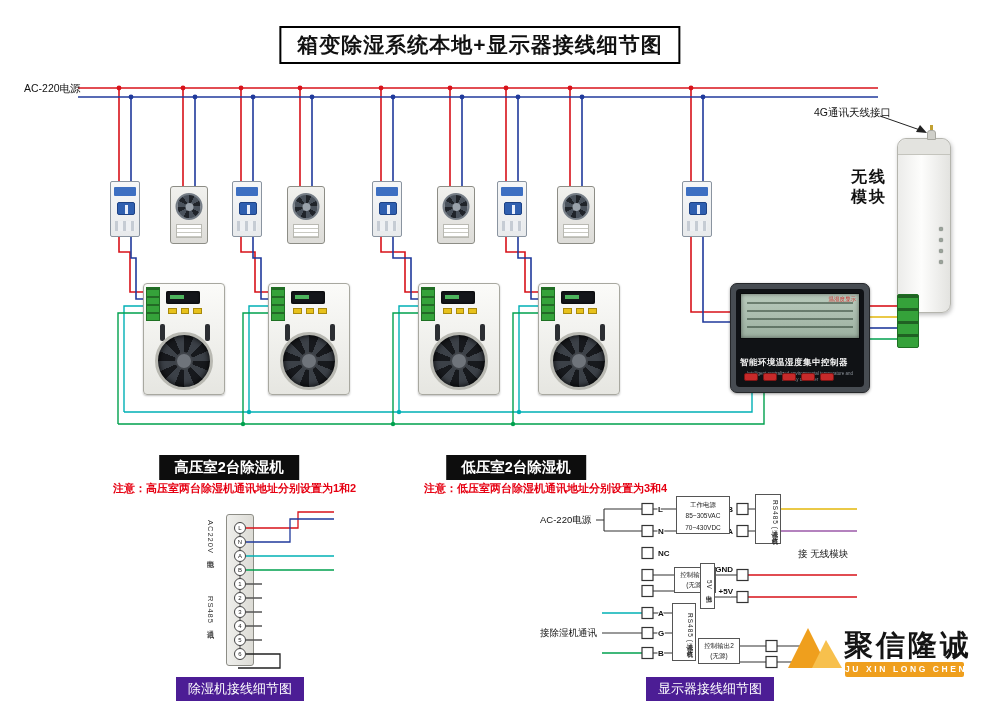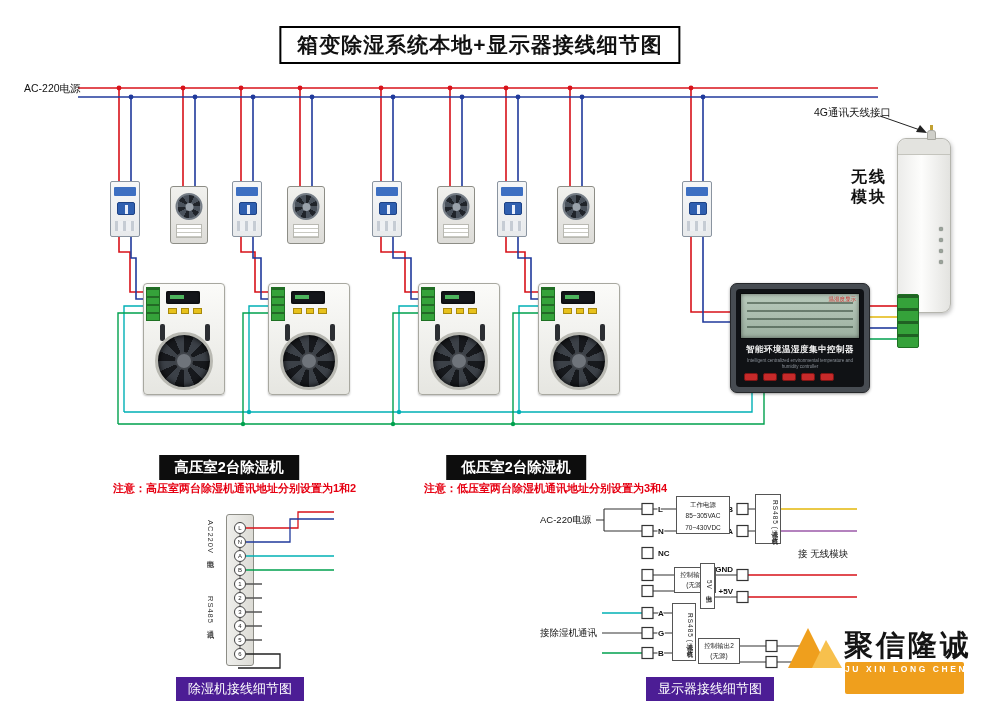--- a/index.html
+++ b/index.html
@@ -44,21 +44,21 @@
   .dehu .v1{left:16px}.dehu .v2{left:61px}
   .dehu .fan{position:absolute;left:50%;bottom:4px;transform:translateX(-50%);width:58px;height:58px;border-radius:50%;background:repeating-conic-gradient(#17191d 0 22deg,#3c4148 22deg 45deg);border:3px solid #b9b9b2;box-shadow:inset 0 0 6px #000}
   .dehu .fan:after{content:"";position:absolute;left:50%;top:50%;width:14px;height:14px;transform:translate(-50%,-50%);border-radius:50%;background:#6f747b;border:2px solid #41454b}
 
   
   .controller{left:730px;top:283px;width:140px;height:110px;background:#474c52;border:1px solid #26282b;border-radius:7px;box-shadow:0 1px 3px rgba(0,0,0,.4);padding:5px}
   .controller .inner{position:relative;width:100%;height:100%;background:#101215;border-radius:4px;padding:4px}
   .controller .lcd{position:relative;width:100%;height:46px;background:linear-gradient(#b9cabc,#9cb0a0);border:1px solid #0a0b0c;box-shadow:inset 0 0 4px rgba(0,0,0,.5)}
   .controller .lcd:after{content:"";position:absolute;left:6px;right:6px;top:8px;bottom:8px;background:repeating-linear-gradient(180deg,rgba(20,40,25,.45) 0 2px,transparent 2px 8px)}
   .controller .corner{position:absolute;top:2px;right:3px;font-size:5.5px;color:#d22222;z-index:2}
-  .controller .name{margin-top:5px;text-align:center;color:#f2f2f2;font-size:8.5px;font-weight:bold;letter-spacing:.5px}
+  .controller .name{margin-top:18px;text-align:left;color:#f2f2f2;font-size:8.5px;font-weight:bold;letter-spacing:.5px}
   .controller .sub{margin-top:2px;text-align:center;color:#8b9199;font-size:4.5px;line-height:1.3;white-space:normal}
   .controller .ckeys{position:absolute;left:8px;bottom:6px;display:flex;gap:5px}
   .controller .ckeys i{width:14px;height:8px;background:#c62a2a;border:1px solid #7e1515;border-radius:2px}
 
   
   .module{left:897px;top:138px;width:54px;height:175px;background:linear-gradient(90deg,#ececea,#fdfdfc 45%,#e3e3e0);border:1px solid #b5b5ae;border-radius:9px;box-shadow:1px 2px 4px rgba(0,0,0,.25)}
   .module .cap{position:absolute;left:0;right:0;top:0;height:16px;background:#e3e3df;border-bottom:1px solid #c4c4bd;border-radius:9px 9px 0 0}
   .module .nub{position:absolute;top:-9px;right:14px;width:9px;height:10px;background:#cfcfc9;border:1px solid #a8a8a1;border-radius:3px 3px 0 0}
   .module .nub:after{content:"";position:absolute;left:2px;top:-6px;width:3px;height:5px;background:#c2a133}
   .module .leds{position:absolute;right:7px;top:88px;display:flex;flex-direction:column;gap:7px}
@@ -69,21 +69,21 @@
   .detail-device{left:226px;top:514px;width:28px;height:152px;background:linear-gradient(90deg,#efefec,#dddcd6);border:1px solid #8d8d86;border-radius:3px;z-index:0;position:absolute}
   .side-label{writing-mode:vertical-rl;text-orientation:mixed;font-size:7.5px;color:#333;letter-spacing:1px}
   .dbox{position:absolute;z-index:3;border:1px solid #555;background:#fff;color:#222;text-align:center}
   .powerbox{left:676px;top:496px;width:54px;height:38px;font-size:6.5px;line-height:1.75;padding-top:2px}
   .powerbox span{display:block}
   .outbox{width:42px;height:26px;font-size:6.5px;line-height:1.6;padding:2px 1px;word-break:break-all;white-space:normal}
   .vbox{writing-mode:vertical-rl;text-orientation:mixed;font-size:6.5px;letter-spacing:1px;padding:2px 1px;word-break:break-all;line-height:1.3;white-space:normal}
 
   
   .logo-name{left:844px;top:626px;font-size:29px;font-weight:bold;letter-spacing:3px;color:#141414}
-  .logo-bar{left:845px;top:662px;width:119px;height:32px;background:#ef9f1d;color:#fff;font-size:8.5px;font-weight:bold;letter-spacing:2.6px;text-align:left;line-height:15px;border-radius:2px}
+  .logo-bar{left:845px;top:662px;width:119px;height:15px;background:#ef9f1d;color:#fff;font-size:8.5px;font-weight:bold;letter-spacing:2.6px;text-align:left;line-height:15px;border-radius:2px}
 </style>
 </head>
 <body>
 
 <div id="canvas">
 
   <div class="detail-device"></div>
 
   <svg class="wires" width="1000" height="707" viewBox="0 0 1000 707">
 

